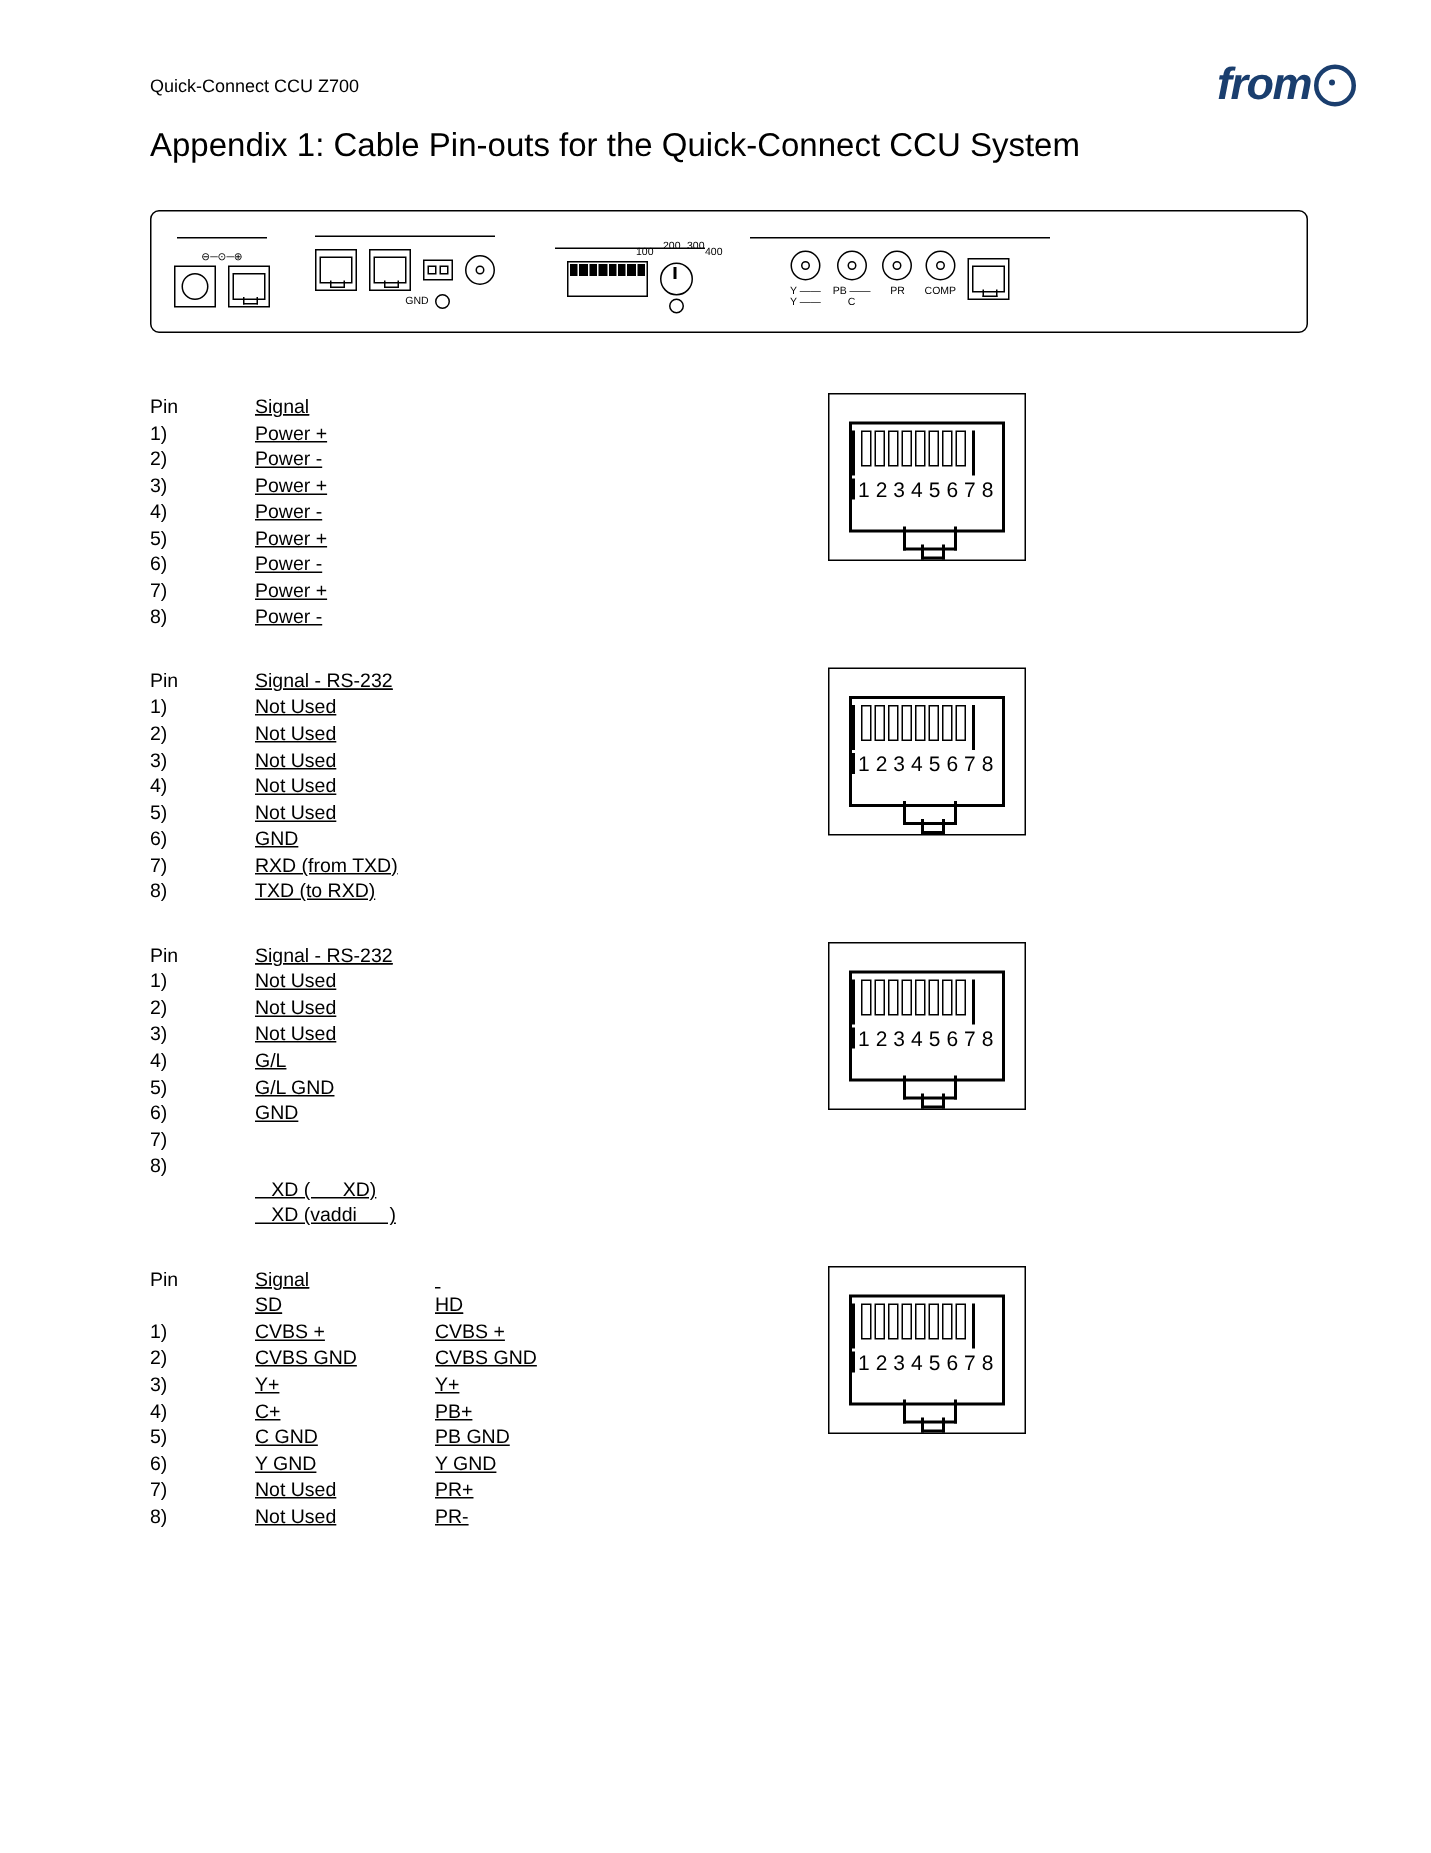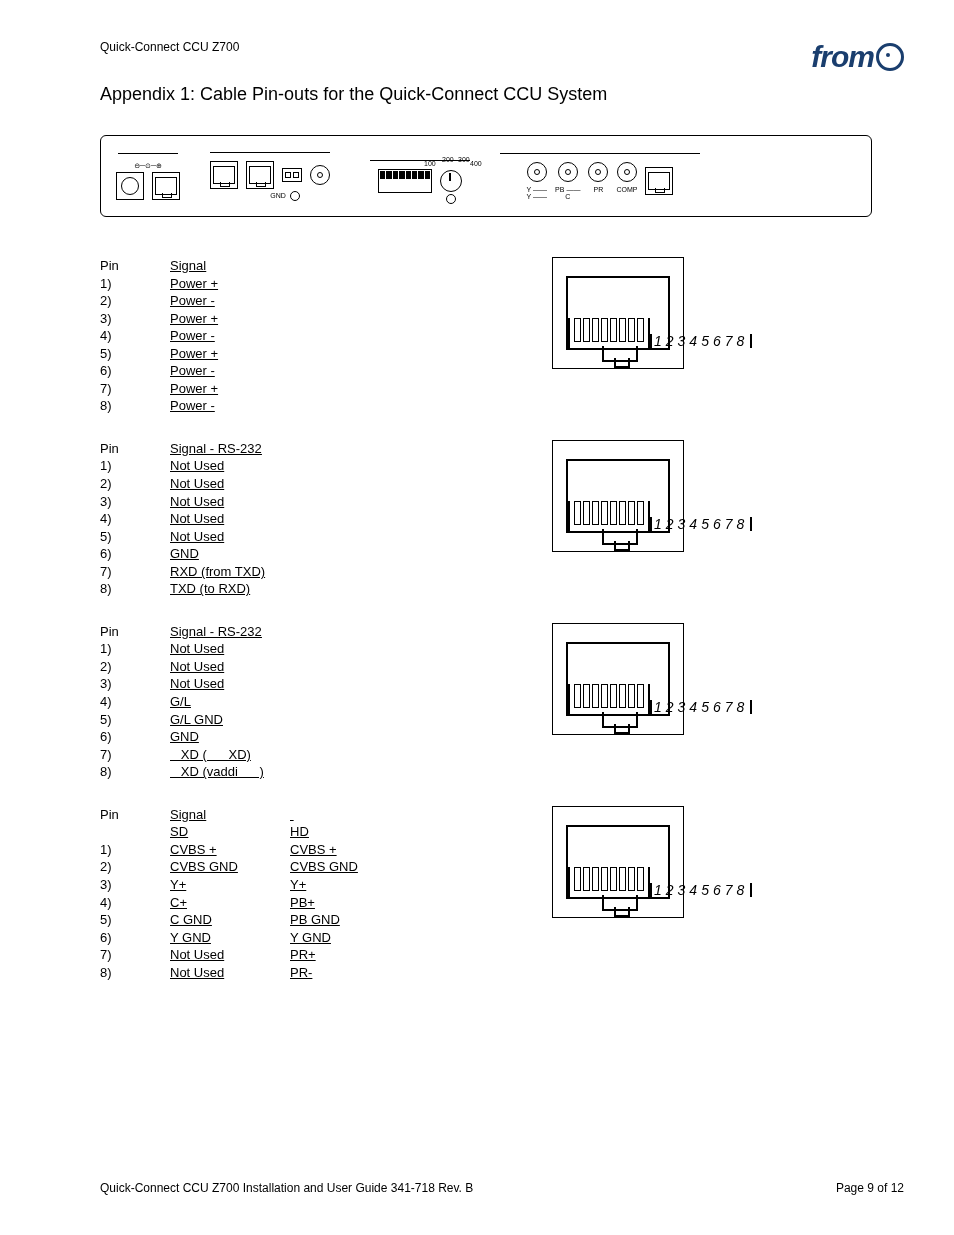--- a/index.html
+++ b/index.html
@@ -12,21 +12,21 @@
   .page {
     width: 954px;
     height: 1235px;
     position: relative;
     box-sizing: border-box;
     padding: 40px 50px 40px 100px;
   }
   .hdr {
     display: flex;
     justify-content: space-between;
-    align-items: flex-start;
+    align-items: center;
     font-size: 12px;
     margin-bottom: 10px;
   }
   .logo {
     font-size: 30px;
     font-weight: bold;
     font-style: italic;
     color: #1a3e6e;
     letter-spacing: -1px;
     display: flex;
@@ -38,21 +38,21 @@
     border:3px solid #1a3e6e;
     border-radius:50%;
     margin-left:2px;
     position:relative;
   }
   .logo-ring::after{
     content:'';position:absolute;top:7px;left:7px;width:4px;height:4px;
     background:#1a3e6e;border-radius:50%;
   }
   h1.title {
-    font-size: 18px;
+    font-size: 22px;
     font-weight: normal;
     margin: 10px 0 30px 0;
   }
   .back-panel {
     border: 1px solid #000;
     border-radius: 6px;
     height: 80px;
     width: 740px;
     margin: 20px 0 40px 0;
     display: flex;
@@ -90,21 +90,21 @@
     margin-left: auto;
     margin-right: 220px;
     border: 1px solid #000;
     width: 130px;
     height: 110px;
     display:flex;align-items:center;justify-content:center;
     position:relative;
   }
   .rj45-body{
     width:100px;height:70px;border:2px solid #000;position:relative;
-    display:flex;align-items:flex-end;font-style:italic;
+    display:flex;flex-direction:column;align-items:flex-start;
   }
   .rj45-pins{
     display:flex;gap:2px;margin-top:4px;height:30px;align-items:flex-start;
     border-left:2px solid #000;border-right:2px solid #000;padding:0 4px;
   }
   .rj45-pins span{width:5px;height:22px;border:1px solid #000;}
   .rj45-num{
     font-size:14px;letter-spacing:4px;margin-top:2px;
     border-left:2px solid #000;border-right:2px solid #000;
     padding:0 2px;line-height:1;white-space:nowrap;
@@ -337,21 +337,21 @@
         <div>8)</div>
       </div>
       <div class="sig-col">
         <div class="hd">Signal - RS-232</div>
         <div>Not Used</div>
         <div>Not Used</div>
         <div>Not Used</div>
         <div>G/L</div>
         <div>G/L GND</div>
         <div>GND</div>
-        <div style="white-space:pre;">   XD (      XD)</div>
+        <div style="white-space:pre;margin-top:33px;">   XD (      XD)</div>
         <div style="white-space:pre;">   XD (vaddi      )</div>
       </div>
     </div>
     <div class="rj45-fig">
       <div class="rj45-body">
         <div class="rj45-pins">
             <span></span>
             <span></span>
             <span></span>
             <span></span>
@@ -416,18 +416,14 @@
             <span></span>
             <span></span>
             <span></span>
           </div>
         <div class="rj45-num">12345678</div>
         <div class="rj45-tab"></div>
       </div>
     </div>
   </div>
 
-  <div class="footer">
-    <span>Quick-Connect CCU Z700 Installation and User Guide 341-718 Rev. B</span>
-    <span>Page 9 of 12</span>
-  </div>
 
 </div>
 
 </body></html>

